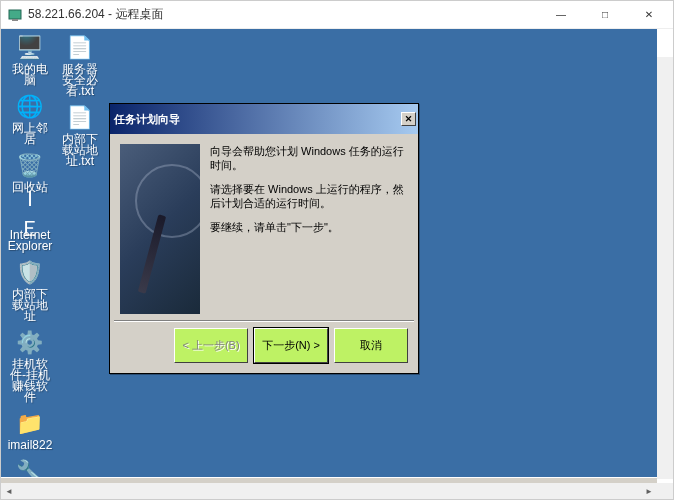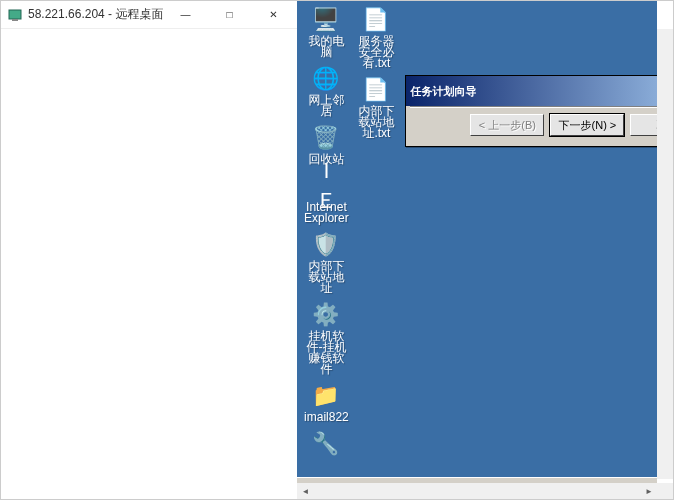--- a/index.html
+++ b/index.html
@@ -1,17 +1,17 @@
 <!DOCTYPE html>
 <html><head>
 <meta charset="utf-8">
 <style>
 * { margin: 0; padding: 0; box-sizing: border-box; }
 body { font-family: "Microsoft YaHei", SimSun, Arial, sans-serif; font-size: 11px; overflow: hidden; }
-.outer-window { width: 674px; height: 500px; background: #fff; display: flex; flex-direction: row; border: 1px solid #ccc; }
+.outer-window { width: 674px; height: 500px; background: #fff; display: flex; flex-direction: column; border: 1px solid #ccc; }
 .outer-titlebar { height: 28px; background: #fff; display: flex; align-items: center; padding: 0 2px 0 6px; border-bottom: 1px solid #eee; }
 .outer-titlebar .icon-area { width: 16px; height: 16px; display: flex; align-items: center; justify-content: center; margin-right: 5px; }
 .outer-titlebar .title { flex: 1; font-size: 12px; color: #333; }
 .outer-titlebar .win-controls { display: flex; }
 .outer-titlebar .win-btn { width: 44px; height: 26px; display: flex; align-items: center; justify-content: center; color: #333; font-size: 10px; cursor: default; }
 .desktop { flex: 1; background: #3a6ea5; position: relative; overflow: hidden; }
 .desktop-icons { position: absolute; top: 4px; left: 6px; display: flex; flex-direction: column; gap: 6px; }
 .icon-col2 { position: absolute; top: 4px; left: 56px; display: flex; flex-direction: column; gap: 6px; }
 .dicon { width: 46px; display: flex; flex-direction: column; align-items: center; color: #fff; text-align: center; cursor: default; }
 .dicon .img { width: 30px; height: 30px; display: flex; align-items: center; justify-content: center; margin-bottom: 1px; }
@@ -20,21 +20,21 @@
 .dialog-title { height: 30px; background: linear-gradient(to right, #0a246a, #a6caf0); color: #fff; display: flex; align-items: center; padding: 0 2px 0 4px; font-size: 11px; font-weight: bold; }
 .dialog-title .dtitle { flex: 1; }
 .dialog-title .dclose { width: 15px; height: 14px; background: #d4d0c8; border: 1px solid #fff; border-right-color: #404040; border-bottom-color: #404040; display: flex; align-items: center; justify-content: center; color: #000; font-size: 9px; font-weight: bold; cursor: default; }
 .dialog-body { padding: 10px 10px 6px 10px; display: flex; gap: 10px; min-height: 180px; }
 .wizard-img { width: 80px; height: 170px; background: linear-gradient(135deg, #4a5d7a 0%, #2a3d5a 50%, #1a2a3a 100%); position: relative; overflow: hidden; flex-shrink: 0; }
 .wizard-img::before { content: ""; position: absolute; left: 15px; top: 20px; width: 70px; height: 70px; border: 2px solid rgba(200,210,230,0.3); border-radius: 50%; }
 .wizard-img::after { content: ""; position: absolute; left: 28px; top: 70px; width: 8px; height: 80px; background: linear-gradient(to bottom, #1a1a2a, #3a3a4a); transform: rotate(15deg); border-radius: 2px; }
 .wizard-text { flex: 1; font-size: 11px; color: #000; line-height: 14px; }
 .wizard-text p { margin-bottom: 10px; }
 .dialog-buttons { padding: 6px 10px 10px 10px; display: flex; justify-content: flex-end; gap: 6px; border-top: none; }
-.dbtn { min-width: 74px; height: 22px; background: #e5e5e5; border: 1px solid #404040; border-top-color: #fff; border-left-color: #fff; font-size: 11px; display: flex; align-items: center; justify-content: center; cursor: default; padding: 8px 6px; }
+.dbtn { min-width: 74px; height: 35px; background: #bef264; border: 1px solid #404040; border-top-color: #fff; border-left-color: #fff; font-size: 11px; display: flex; align-items: center; justify-content: center; cursor: default; padding: 8px 6px; }
 .dbtn.default { box-shadow: 0 0 0 1px #000; }
 .dbtn.disabled { color: #808080; text-shadow: 1px 1px 0 #fff; }
 .divider-line { height: 2px; border-top: 1px solid #808080; border-bottom: 1px solid #fff; margin: 0 4px; }
 .taskbar { position: absolute; bottom: 0; left: 0; right: 0; height: 6px; background: #d4d0c8; border-top: 1px solid #fff; }
 .scroll-track { position: absolute; right: 0; top: 28px; bottom: 20px; width: 16px; background: #f0f0f0; }
 .scroll-track-h { position: absolute; bottom: 0; left: 0; right: 0; height: 16px; background: #f0f0f0; display: flex; align-items: center; }
 .scroll-btn { width: 16px; height: 16px; background: #f0f0f0; display: flex; align-items: center; justify-content: center; color: #606060; font-size: 8px; }
 </style>
 </head>
 <body>
@@ -99,20 +99,28 @@
             <div class="img" style="font-size: 22px;">📄</div>
             <div class="lbl">内部下载站地址.txt</div>
           </div>
         </div>
 
       <div class="dialog">
         <div class="dialog-title">
           <span class="dtitle">任务计划向导</span>
           <div class="dclose">✕</div>
         </div>
+        <div class="dialog-body">
+          <div class="wizard-img"></div>
+          <div class="wizard-text">
+            <p>向导会帮助您计划 Windows 任务的运行时间。</p>
+            <p>请选择要在 Windows 上运行的程序，然后计划合适的运行时间。</p>
+            <p>要继续，请单击"下一步"。</p>
+          </div>
+        </div>
         <div class="divider-line"></div>
         <div class="dialog-buttons">
           <div class="dbtn disabled">&lt; 上一步(B)</div>
           <div class="dbtn default">下一步(N) &gt;</div>
           <div class="dbtn">取消</div>
         </div>
       </div>
 
       <div class="taskbar"></div>
     </div>

